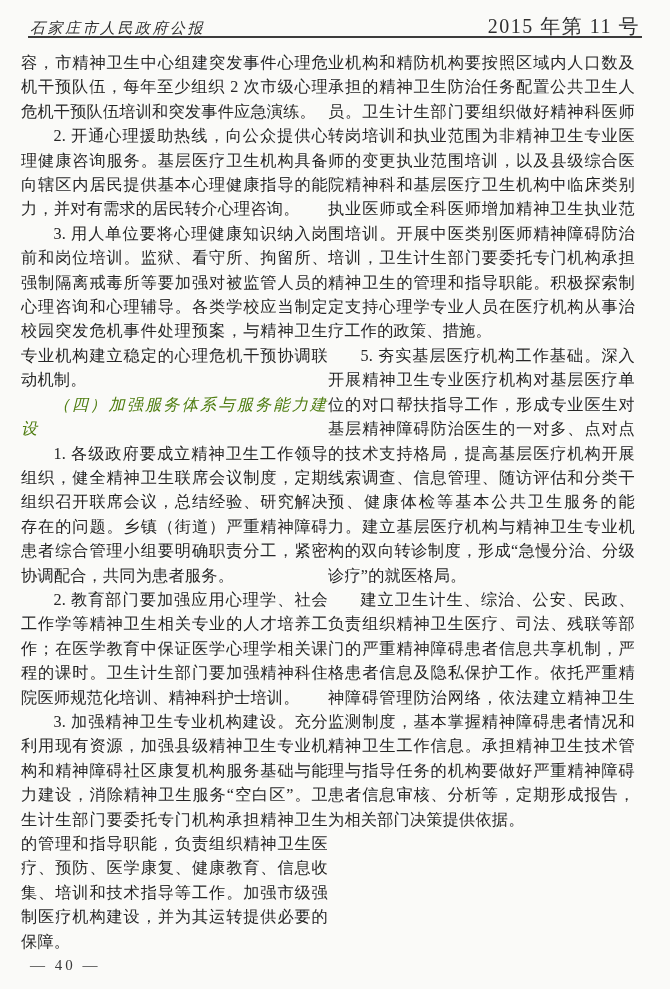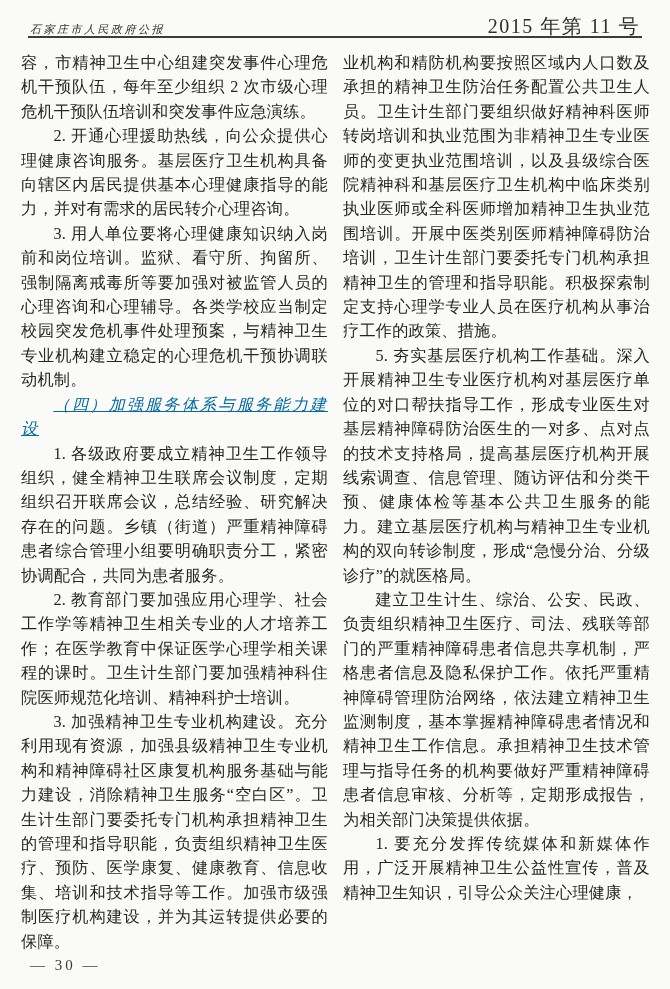--- a/index.html
+++ b/index.html
@@ -18,21 +18,21 @@
   .page-header {
     position: absolute;
     top: 13px;
     left: 30px;
     right: 30px;
     display: flex;
     justify-content: space-between;
     align-items: baseline;
   }
   .gazette-title {
-    font-size: 11px;
+    font-size: 15px;
     font-style: italic;
     letter-spacing: 2.5px;
     color: #2e2e2e;
   }
   .issue-label {
     font-size: 20px;
     letter-spacing: 1.5px;
     color: #2e2e2e;
   }
   .header-rule {
@@ -41,21 +41,20 @@
     left: 28px;
     right: 28px;
     height: 2px;
     background: #3c3c3c;
   }
   .columns {
     position: absolute;
     top: 51px;
     left: 21px;
     display: flex;
-    gap: 15px;
   }
   .column {
     width: 307px;
     height: 906px;
     overflow: hidden;
   }
   .column p {
     margin: 0;
     font-size: 16.2px;
     line-height: 24.4px;
@@ -63,22 +62,21 @@
     text-justify: inter-ideograph;
     letter-spacing: 0.2px;
     color: #262626;
   }
   .column p.indent {
     text-indent: 2em;
   }
   .column p.heading {
     font-style: italic;
     letter-spacing: 1.8px;
-    color: #0369a1;
-    text-decoration: underline;
+    color: #4d7c0f;
   }
   .page-number {
     position: absolute;
     left: 30px;
     bottom: 15px;
     font-size: 15px;
     letter-spacing: 3px;
     color: #3a3a3a;
   }
 </style>
@@ -100,17 +98,16 @@
       <p class="heading indent">（四）加强服务体系与服务能力建设</p>
       <p class="indent">1. 各级政府要成立精神卫生工作领导组织，健全精神卫生联席会议制度，定期组织召开联席会议，总结经验、研究解决存在的问题。乡镇（街道）严重精神障碍患者综合管理小组要明确职责分工，紧密协调配合，共同为患者服务。</p>
       <p class="indent">2. 教育部门要加强应用心理学、社会工作学等精神卫生相关专业的人才培养工作；在医学教育中保证医学心理学相关课程的课时。卫生计生部门要加强精神科住院医师规范化培训、精神科护士培训。</p>
       <p class="indent">3. 加强精神卫生专业机构建设。充分利用现有资源，加强县级精神卫生专业机构和精神障碍社区康复机构服务基础与能力建设，消除精神卫生服务“空白区”。卫生计生部门要委托专门机构承担精神卫生的管理和指导职能，负责组织精神卫生医疗、预防、医学康复、健康教育、信息收集、培训和技术指导等工作。加强市级强制医疗机构建设，并为其运转提供必要的保障。</p>
       <p class="indent">4. 加强队伍建设。各级精神卫生专</p>
     </div>
   <div class="column" id="col-right">
       <p class="">业机构和精防机构要按照区域内人口数及承担的精神卫生防治任务配置公共卫生人员。卫生计生部门要组织做好精神科医师转岗培训和执业范围为非精神卫生专业医师的变更执业范围培训，以及县级综合医院精神科和基层医疗卫生机构中临床类别执业医师或全科医师增加精神卫生执业范围培训。开展中医类别医师精神障碍防治培训，卫生计生部门要委托专门机构承担精神卫生的管理和指导职能。积极探索制定支持心理学专业人员在医疗机构从事治疗工作的政策、措施。</p>
       <p class="indent">5. 夯实基层医疗机构工作基础。深入开展精神卫生专业医疗机构对基层医疗单位的对口帮扶指导工作，形成专业医生对基层精神障碍防治医生的一对多、点对点的技术支持格局，提高基层医疗机构开展线索调查、信息管理、随访评估和分类干预、健康体检等基本公共卫生服务的能力。建立基层医疗机构与精神卫生专业机构的双向转诊制度，形成“急慢分治、分级诊疗”的就医格局。</p>
       <p class="indent">建立卫生计生、综治、公安、民政、负责组织精神卫生医疗、司法、残联等部门的严重精神障碍患者信息共享机制，严格患者信息及隐私保护工作。依托严重精神障碍管理防治网络，依法建立精神卫生监测制度，基本掌握精神障碍患者情况和精神卫生工作信息。承担精神卫生技术管理与指导任务的机构要做好严重精神障碍患者信息审核、分析等，定期形成报告，为相关部门决策提供依据。</p>
-      <p class="indent">1. 要充分发挥传统媒体和新媒体作用，广泛开展精神卫生公益性宣传，普及精神卫生知识，引导公众关注心理健康，</p>
     </div>
 </div>
 
-<div class="page-number">— 30 —</div>
+<div class="page-number">— 40 —</div>
 
 </body></html>

